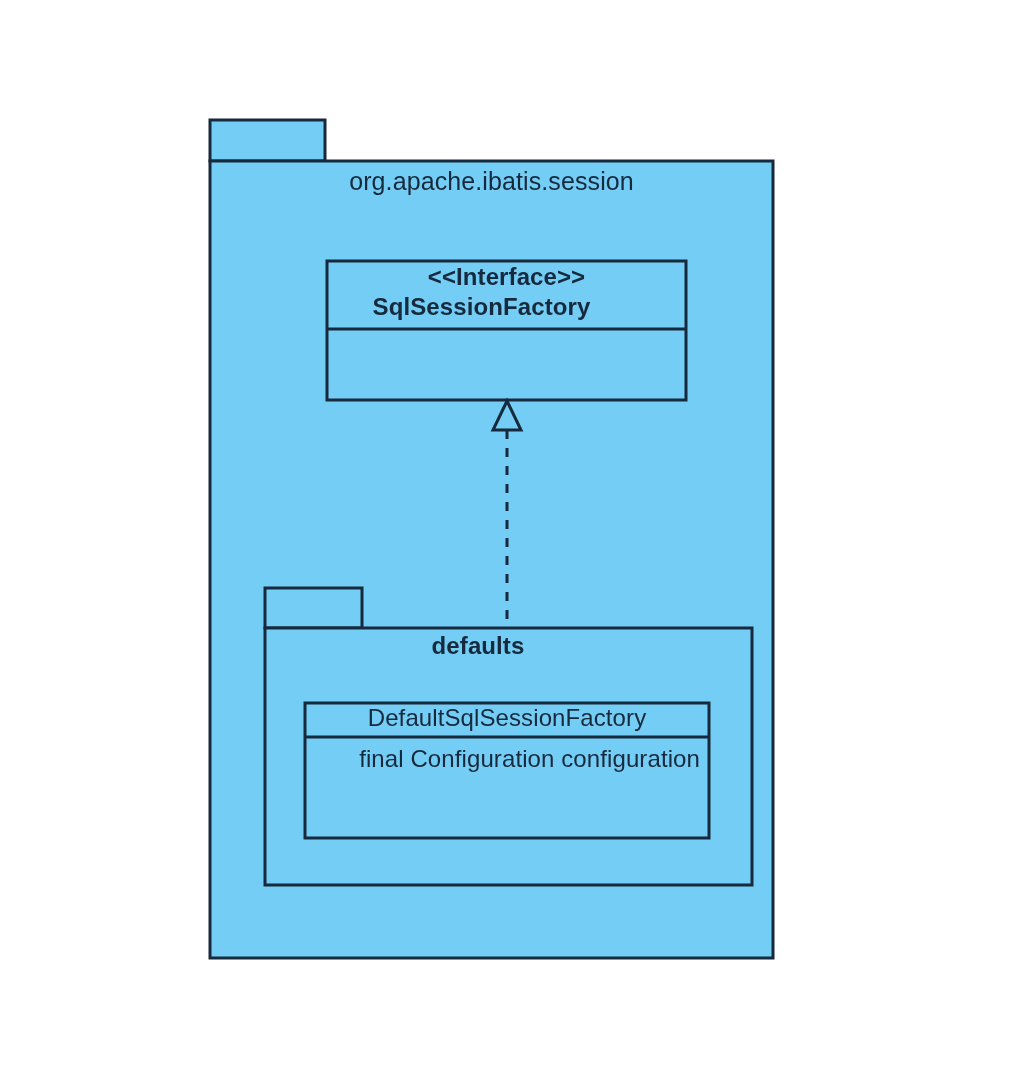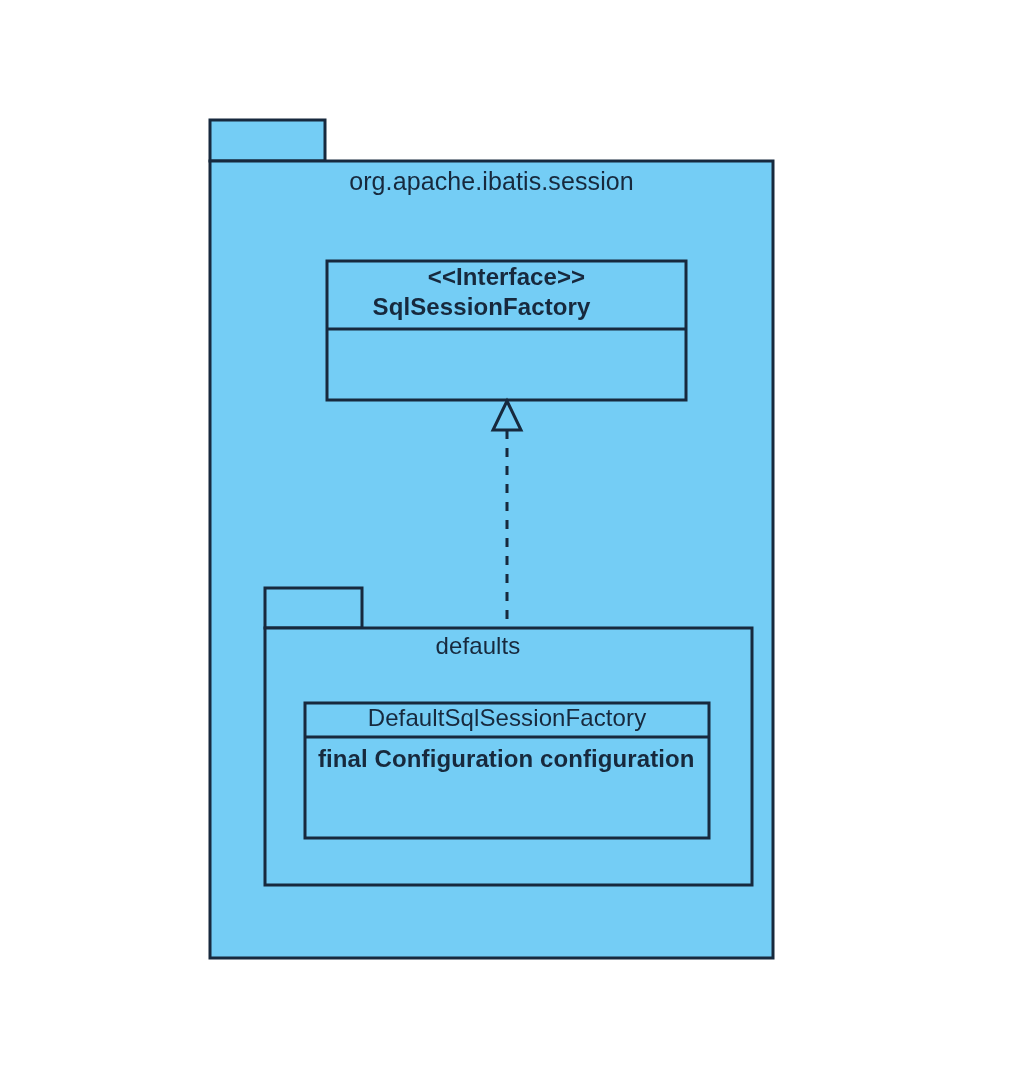--- a/index.html
+++ b/index.html
@@ -67,38 +67,38 @@
     font-size: 24px;
     font-weight: 700;
   }
 
   
   #pkg-inner-label {
     left: 265px;
     top: 633px;
     width: 426px;
     font-size: 24px;
-    font-weight: 400;
+    font-weight: 700;
   }
 
   
   #class-name {
     left: 305px;
     top: 705px;
     width: 404px;
     font-size: 24px;
     font-weight: 400;
   }
   #class-attribute {
     left: 318px;
     top: 746px;
     width: 382px;
     font-size: 24px;
-    font-weight: 700;
-    text-align: left;
+    font-weight: 400;
+    text-align: right;
   }
 </style>
 </head>
 <body>
 
 <div id="canvas">
 
   <svg id="diagram-svg" viewBox="0 0 1022 1090" xmlns="http://www.w3.org/2000/svg">
 
     <g>

